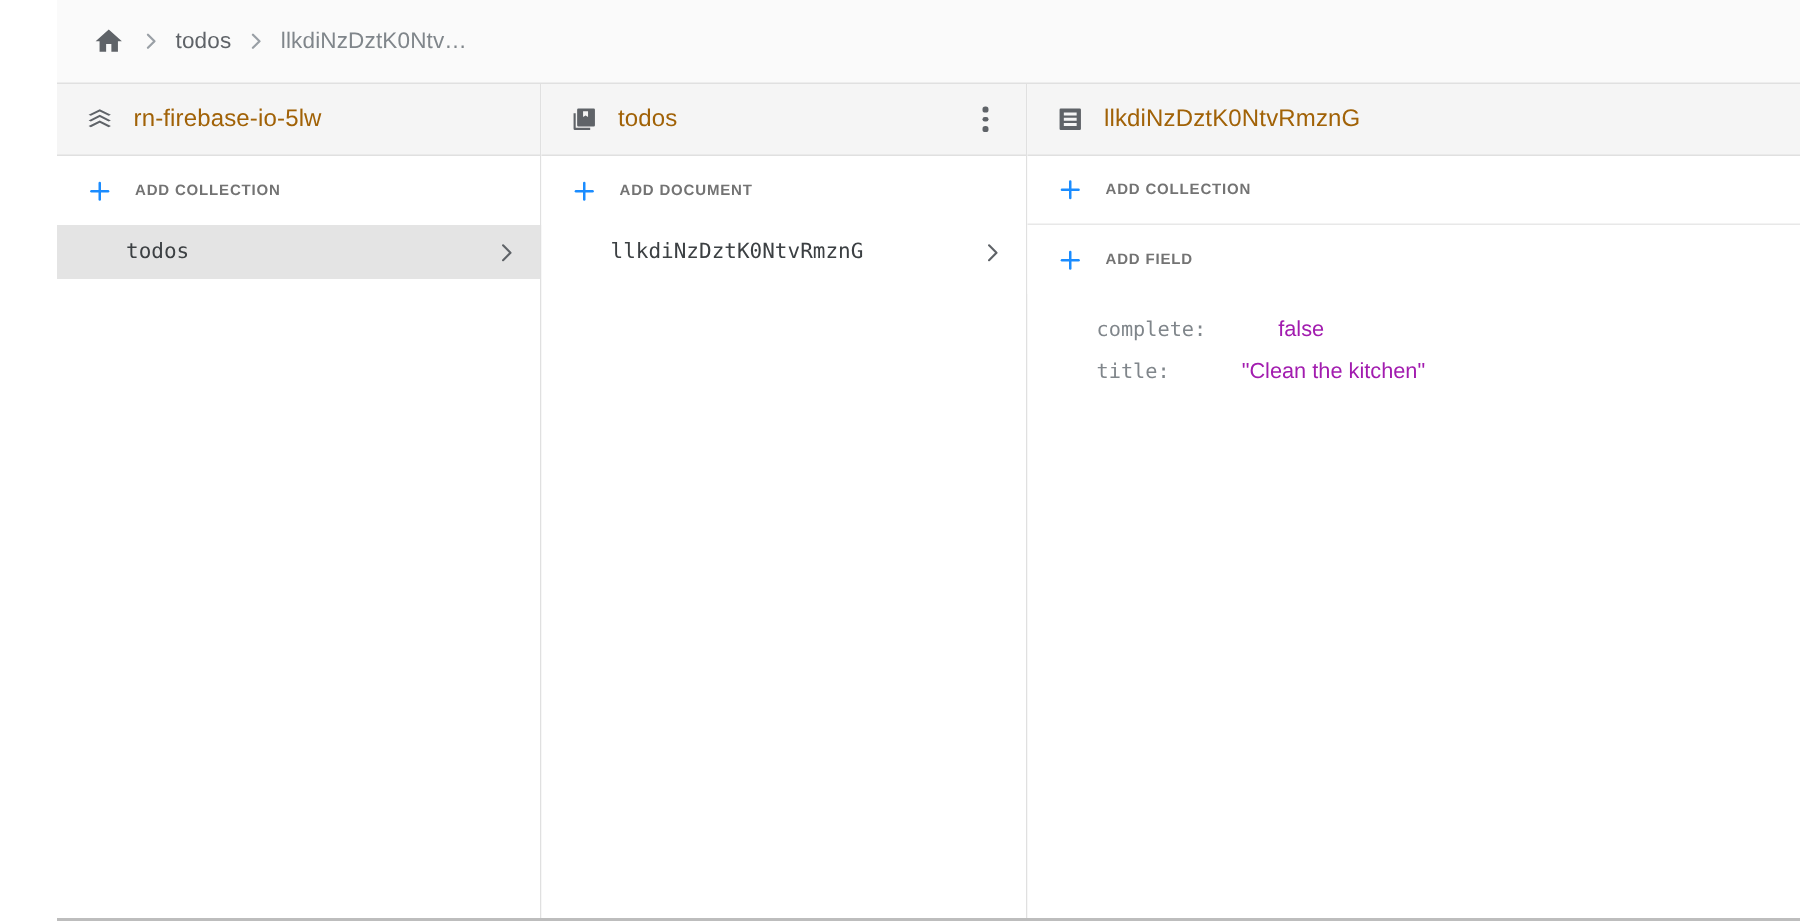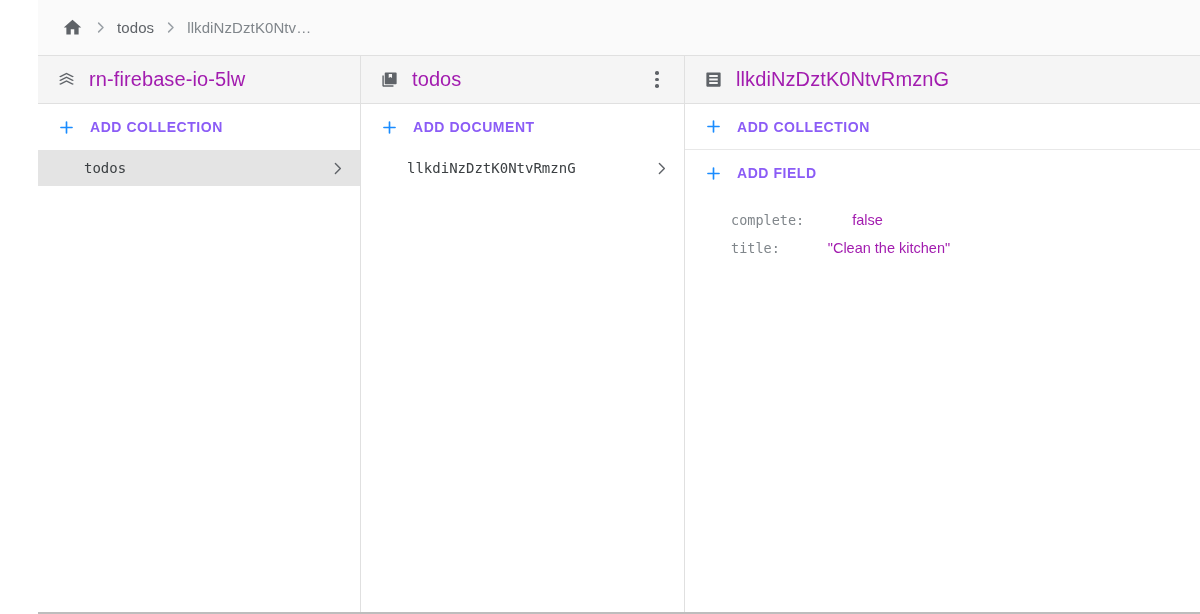--- a/index.html
+++ b/index.html
@@ -104,22 +104,22 @@
     height: 20px;
     display: inline-flex;
     align-items: center;
     justify-content: center;
     color: #5f6368;
     margin-right: 13px;
     flex: none;
   }
   .col-header .hdr-title {
     flex: 1;
-    font-size: 20px;
-    color: #a21caf;
+    font-size: 16px;
+    color: #a16207;
     letter-spacing: .1px;
     white-space: nowrap;
     overflow: hidden;
     text-overflow: ellipsis;
   }
   .kebab {
     width: 26px;
     height: 30px;
     display: inline-flex;
     flex-direction: column;
@@ -153,24 +153,24 @@
     width: 20px;
     height: 20px;
     margin-right: 14px;
     display: inline-flex;
     align-items: center;
     justify-content: center;
     color: #1a8cff;
     flex: none;
   }
   .add-label {
-    font-size: 14px;
+    font-size: 10px;
     font-weight: bold;
     letter-spacing: .55px;
-    color: #8b5cf6;
+    color: #737373;
     text-transform: uppercase;
     white-space: nowrap;
   }
 
   
   .list {
     flex: 1;
     min-height: 0;
     overflow: hidden;
   }

